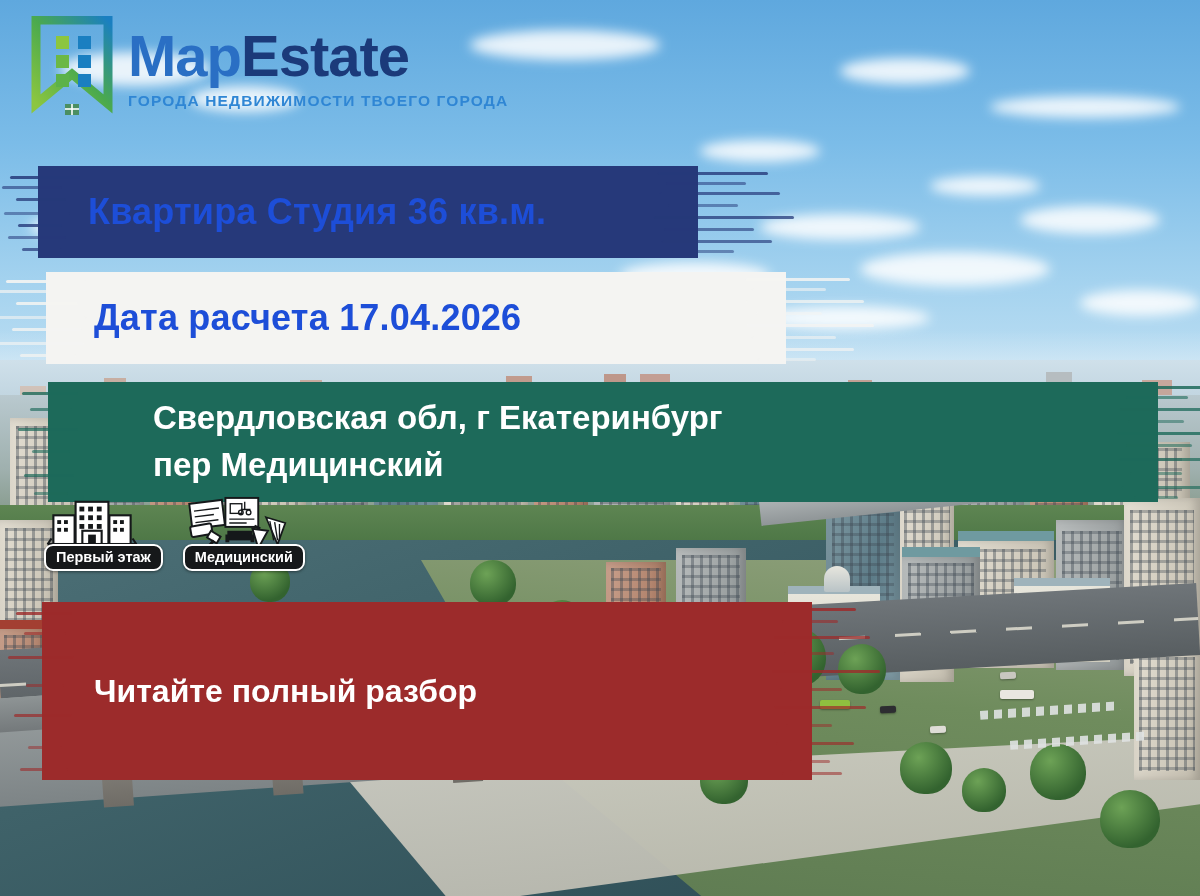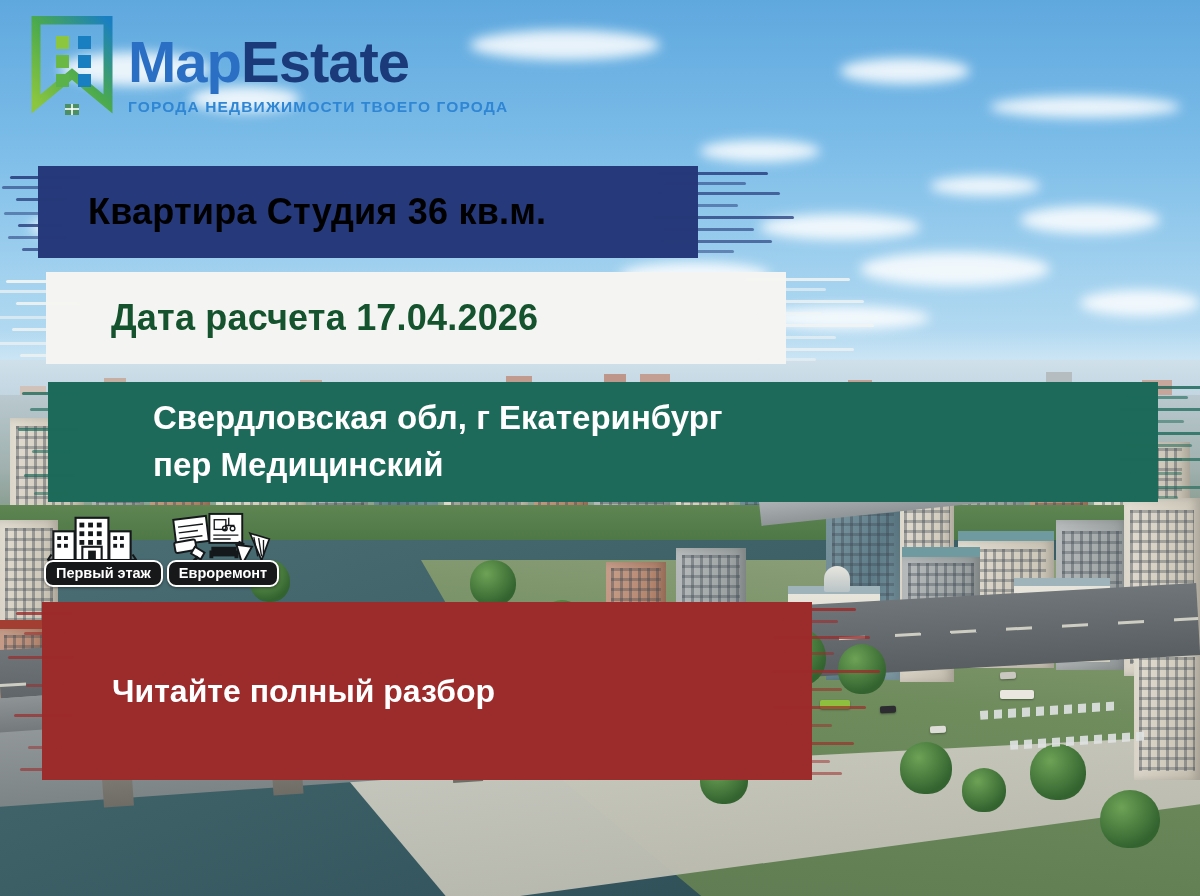--- a/index.html
+++ b/index.html
@@ -131,21 +131,21 @@
     content:""; position:absolute; inset:22% 6% 6% 6%;
     background:repeating-linear-gradient(90deg, rgba(120,120,120,.45) 0 3px, transparent 3px 9px);
   }
   .dome {
     position:absolute; width:26px; height:26px; border-radius:50% 50% 8% 8%;
     background:linear-gradient(#e7e6de,#b9c3c6);
   }
 
   
   .header { position:absolute; left:0; top:0; width:100%; height:130px; z-index:30; }
-  .logo-wrap { position:absolute; left:30px; top:16px; display:flex; align-items:flex-end; }
+  .logo-wrap { position:absolute; left:30px; top:16px; display:flex; align-items:center; }
   .logo-mark { width:84px; height:100px; flex:0 0 auto; }
   .logo-text-wrap { margin-left:14px; padding-top:4px; }
   .logo-title {
     font-size:58px; font-weight:700; letter-spacing:-1px; line-height:1;
     color:#1b3a7a; white-space:nowrap;
   }
   .logo-title .lt-blue { color:#2a6fc4; }
   .logo-sub {
     margin-top:7px; font-size:15.5px; font-weight:700; letter-spacing:1.15px;
     color:#2f86d4; white-space:nowrap;
@@ -156,44 +156,44 @@
 
   .brush-bg { position:absolute; inset:0; }
   .brush-bg .core { position:absolute; inset:0; }
   .streak { position:absolute; height:3px; border-radius:2px; }
 
   .banner .txt { position:relative; z-index:2; }
 
   
   #banner-apartment { left:38px; top:166px; width:660px; height:92px; }
   #banner-apartment .txt {
-    padding-left:50px; color:#000000; font-size:36px; font-weight:700;
+    padding-left:50px; color:#1d4ed8; font-size:36px; font-weight:700;
     letter-spacing:.2px; white-space:nowrap;
   }
   
   #banner-date { left:46px; top:272px; width:740px; height:92px; }
   #banner-date .txt {
-    padding-left:65px; color:#14532d; font-size:36px; font-weight:700;
+    padding-left:48px; color:#1d4ed8; font-size:36px; font-weight:700;
     letter-spacing:.2px; white-space:nowrap;
   }
   
   #banner-address { left:48px; top:382px; width:1110px; height:120px; }
   #banner-address .txt {
     padding-left:105px; color:#ffffff; font-size:33px; font-weight:700;
     line-height:1.42;
   }
   
   #banner-cta { left:42px; top:602px; width:770px; height:178px; }
   #banner-cta .txt {
-    padding-left:70px; color:#ffffff; font-size:32px; font-weight:700;
+    padding-left:52px; color:#ffffff; font-size:32px; font-weight:700;
     line-height:1.45; max-width:650px;
   }
 
   
-  .badges { position:absolute; left:44px; top:512px; z-index:25; display:flex; gap:4px; }
+  .badges { position:absolute; left:44px; top:496px; z-index:25; display:flex; gap:20px; }
   .badge { position:relative; width:auto; }
   .badge-art { height:56px; display:block; }
   .badge-pill {
     position:relative; margin-top:-8px;
     background:#16181a; color:#ffffff; border:2.5px solid #ffffff;
     border-radius:9px; padding:3px 10px 4px;
     font-size:14.5px; font-weight:700; white-space:nowrap; text-align:center;
     box-shadow:0 1px 3px rgba(0,0,0,.45);
   }
 </style>
@@ -535,16 +535,16 @@
         <path d="M72 31 l6 3" stroke-width="3"></path>
       </g>
 
       <g stroke="#15181a" stroke-width="1.8" fill="#ffffff">
         <path d="M84 22 l20 6 l-8 22 Z"></path>
       </g>
       <g stroke="#15181a" stroke-width="1.4">
         <path d="M88 26 l4 20 M93 27 l3 19 M98 29 l0 17"></path>
       </g>
     </svg>
-    <div class="badge-pill">Евроремонт</div>
+    <div class="badge-pill">Медицинский</div>
   </div>
 
 </div>
 
 </body></html>

